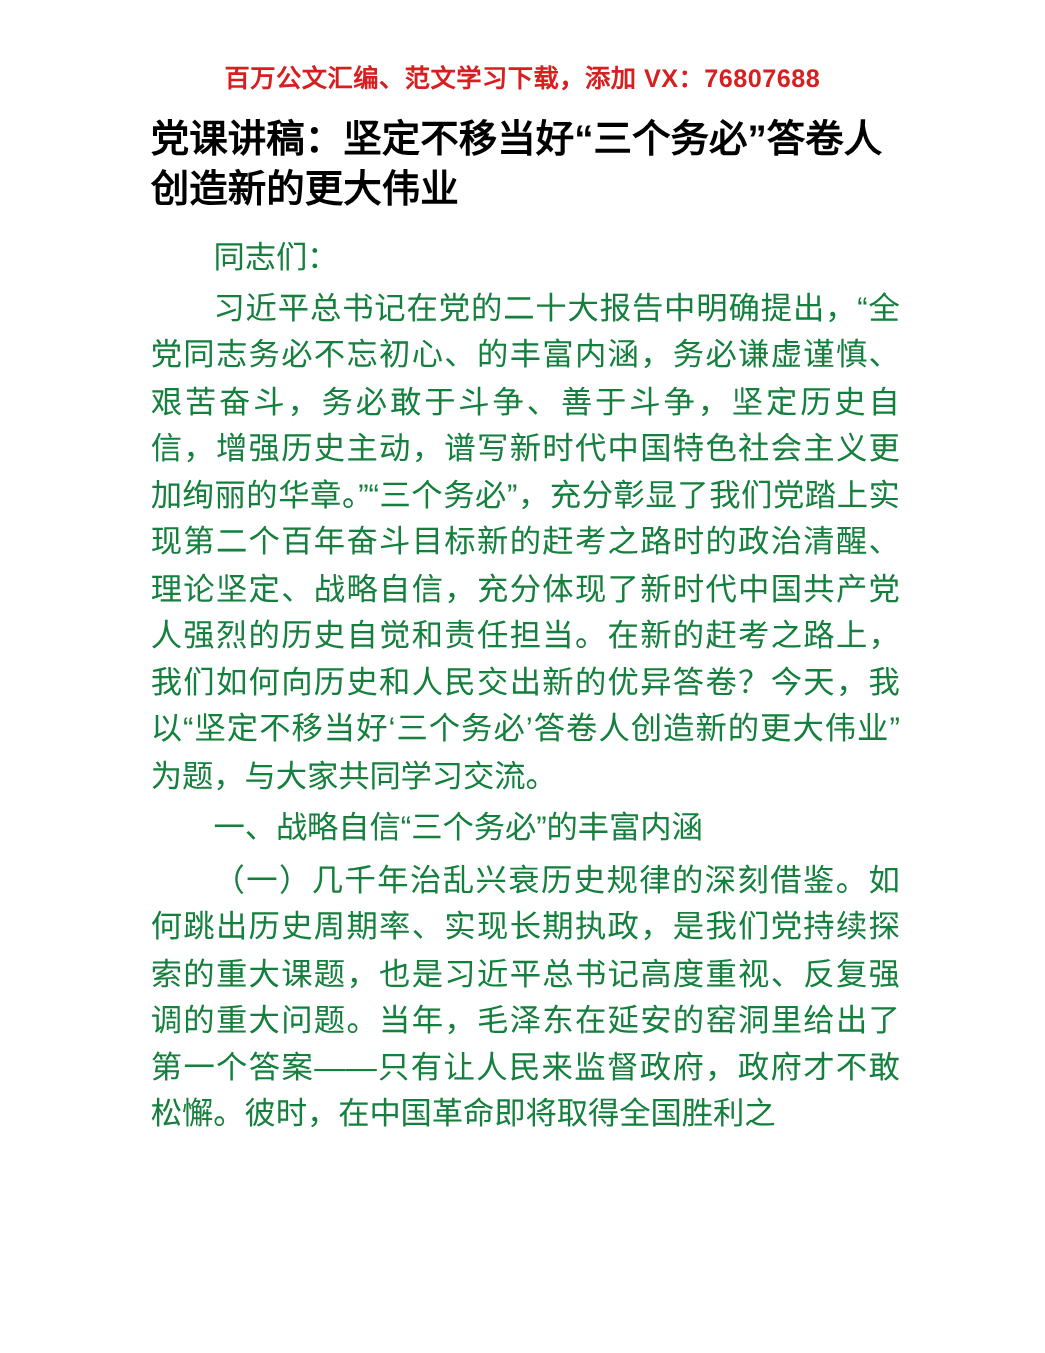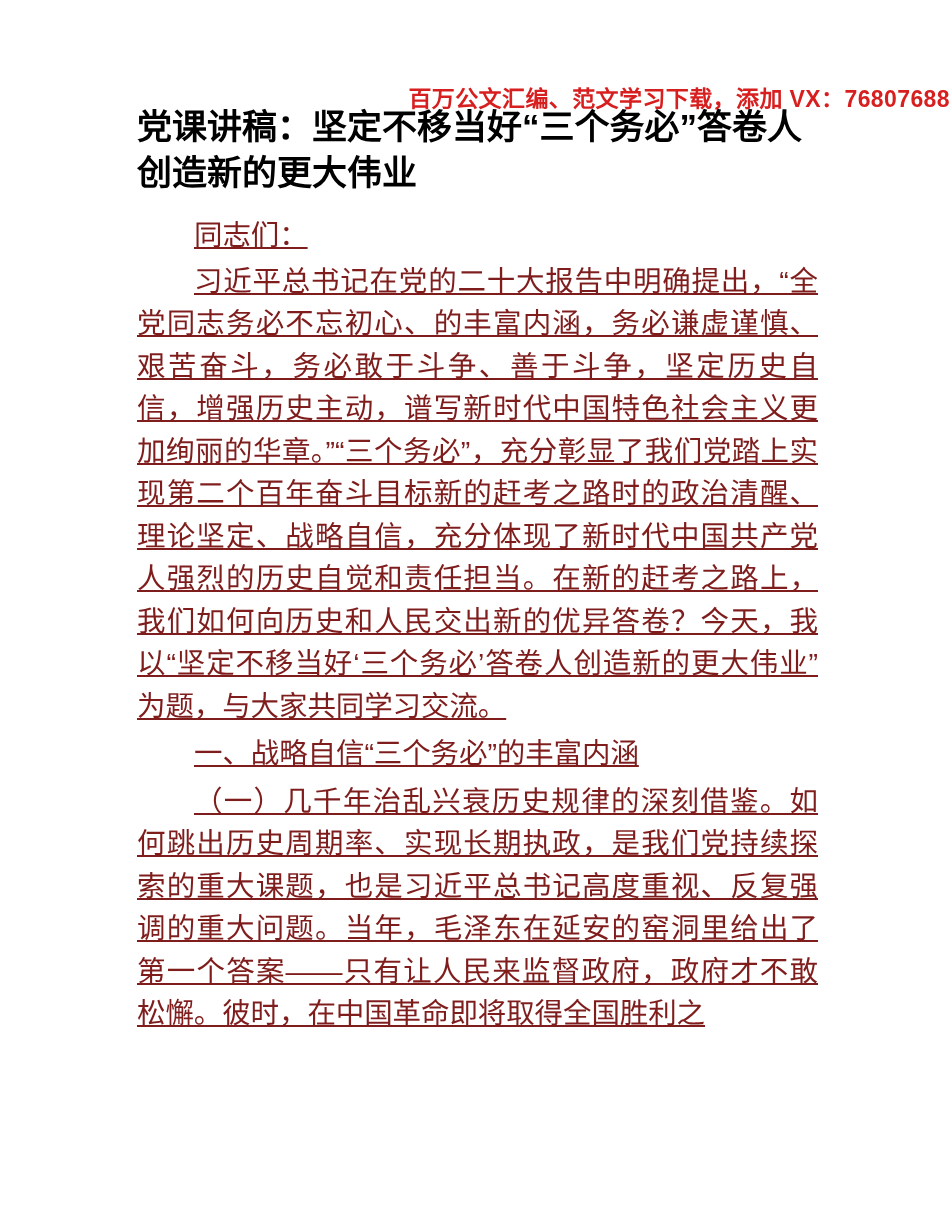--- a/index.html
+++ b/index.html
@@ -18,28 +18,27 @@
     font-family: "Liberation Sans", "DejaVu Sans", sans-serif;
     box-sizing: border-box;
   }
 
   
   .promo-banner {
     position: absolute;
     top: 52px;
     left: 0;
     width: 950px;
-    text-align: right;
+    text-align: center;
     color: #d81f1f;
     font-size: 23px;
     font-weight: 700;
     letter-spacing: 0.4px;
     white-space: nowrap;
     font-family: "Liberation Sans", "DejaVu Sans", sans-serif;
-    margin-top: 28px;
   }
 
   
   .doc {
     position: absolute;
     left: 137px;
     top: 104px;
     width: 681px;
   }
 
@@ -52,27 +51,26 @@
     color: #000000;
     letter-spacing: 0px;
     margin: 0 0 18px 0;
     font-family: "Liberation Sans", "DejaVu Sans", sans-serif;
   }
 
   
   .para {
     font-size: 28.5px;
     line-height: 42.5px;
-    color: #7f1d1d;
+    color: #15803d;
     text-align: justify;
     text-justify: inter-ideograph;
     margin: 0;
     letter-spacing: -0.1px;
     font-family: "Liberation Sans", "DejaVu Sans", sans-serif;
-    text-decoration: underline;
   }
 
   .para + .para {
     margin-top: 0px;
   }
 
   .indent-2 {
     text-indent: 2em;
   }
 

